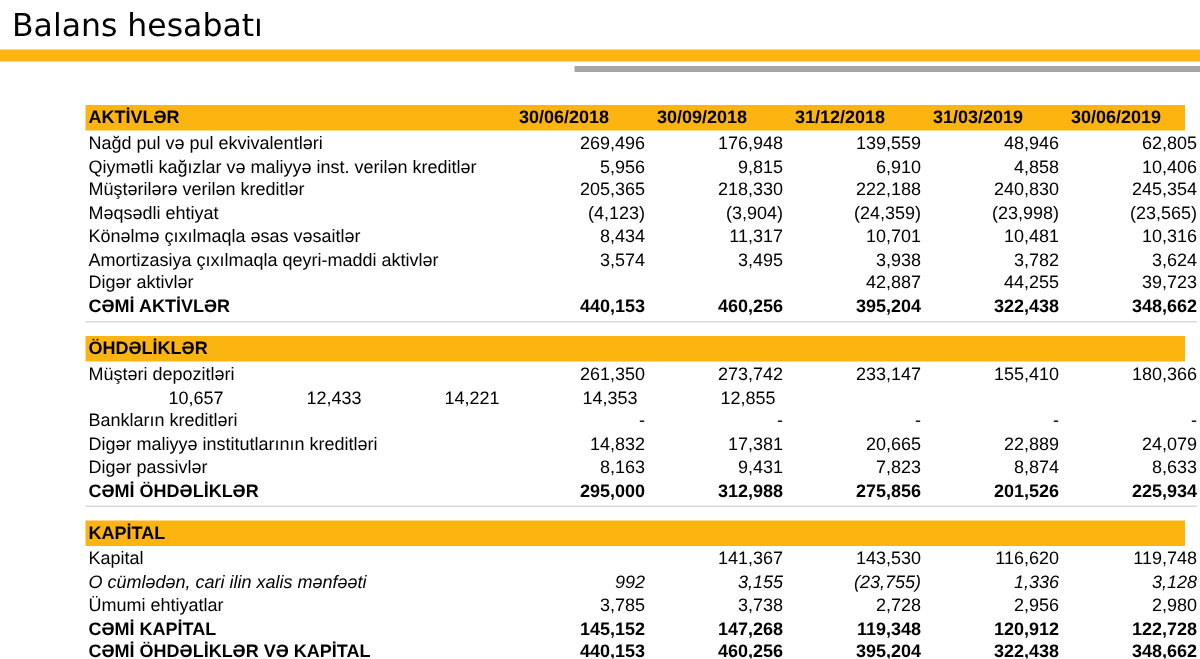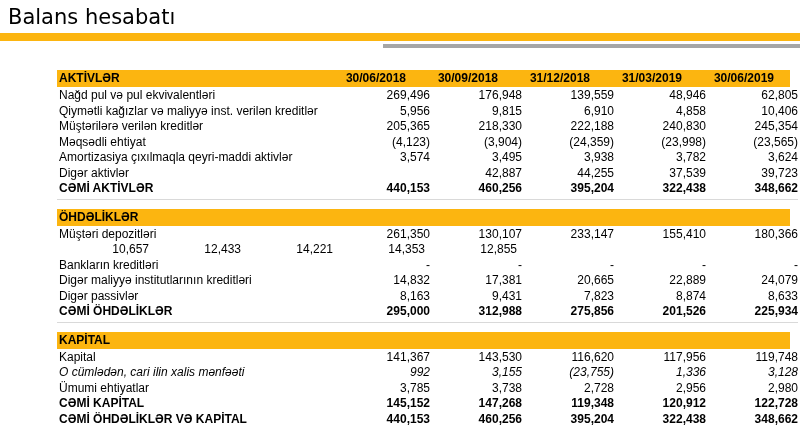--- a/index.html
+++ b/index.html
@@ -78,32 +78,39 @@
         </div>
         <div class="row ">
           <div class="cell-label">Məqsədli ehtiyat</div>
           <div class="cell-val">(4,123)</div>
           <div class="cell-val">(3,904)</div>
           <div class="cell-val">(24,359)</div>
           <div class="cell-val">(23,998)</div>
           <div class="cell-val">(23,565)</div>
         </div>
         <div class="row ">
+          <div class="cell-label">Könəlmə çıxılmaqla əsas vəsaitlər</div>
+          <div class="cell-val">8,434</div>
+          <div class="cell-val">11,317</div>
+          <div class="cell-val">10,701</div>
+          <div class="cell-val">10,481</div>
+          <div class="cell-val">10,316</div>
+        </div>
+        <div class="row ">
           <div class="cell-label">Amortizasiya çıxılmaqla qeyri-maddi aktivlər</div>
           <div class="cell-val">3,574</div>
           <div class="cell-val">3,495</div>
           <div class="cell-val">3,938</div>
           <div class="cell-val">3,782</div>
           <div class="cell-val">3,624</div>
         </div>
         <div class="row ">
           <div class="cell-label">Digər aktivlər</div>
           <div class="cell-val">42,887</div>
           <div class="cell-val">44,255</div>
-          <div class="cell-val">37,539</div>
           <div class="cell-val">39,723</div>
         </div>
         <div class="row total">
           <div class="cell-label">CƏMİ AKTİVLƏR</div>
           <div class="cell-val">440,153</div>
           <div class="cell-val">460,256</div>
           <div class="cell-val">395,204</div>
           <div class="cell-val">322,438</div>
           <div class="cell-val">348,662</div>
         </div>
@@ -113,21 +120,21 @@
           <div class="cell-label">ÖHDƏLİKLƏR</div>
           <div class="cell-val"></div>
           <div class="cell-val"></div>
           <div class="cell-val"></div>
           <div class="cell-val"></div>
           <div class="cell-val"></div>
         </div>
         <div class="row ">
           <div class="cell-label">Müştəri depozitləri</div>
           <div class="cell-val">261,350</div>
-          <div class="cell-val">130,107</div>
+          <div class="cell-val">273,742</div>
           <div class="cell-val">233,147</div>
           <div class="cell-val">155,410</div>
           <div class="cell-val">180,366</div>
         </div>
         <div class="row ">
           <div class="cell-val">10,657</div>
           <div class="cell-val">12,433</div>
           <div class="cell-val">14,221</div>
           <div class="cell-val">14,353</div>
           <div class="cell-val">12,855</div>
@@ -172,21 +179,20 @@
           <div class="cell-val"></div>
           <div class="cell-val"></div>
           <div class="cell-val"></div>
           <div class="cell-val"></div>
         </div>
         <div class="row ">
           <div class="cell-label">Kapital</div>
           <div class="cell-val">141,367</div>
           <div class="cell-val">143,530</div>
           <div class="cell-val">116,620</div>
-          <div class="cell-val">117,956</div>
           <div class="cell-val">119,748</div>
         </div>
         <div class="row italic">
           <div class="cell-label">O cümlədən, cari ilin xalis mənfəəti</div>
           <div class="cell-val">992</div>
           <div class="cell-val">3,155</div>
           <div class="cell-val">(23,755)</div>
           <div class="cell-val">1,336</div>
           <div class="cell-val">3,128</div>
         </div>

